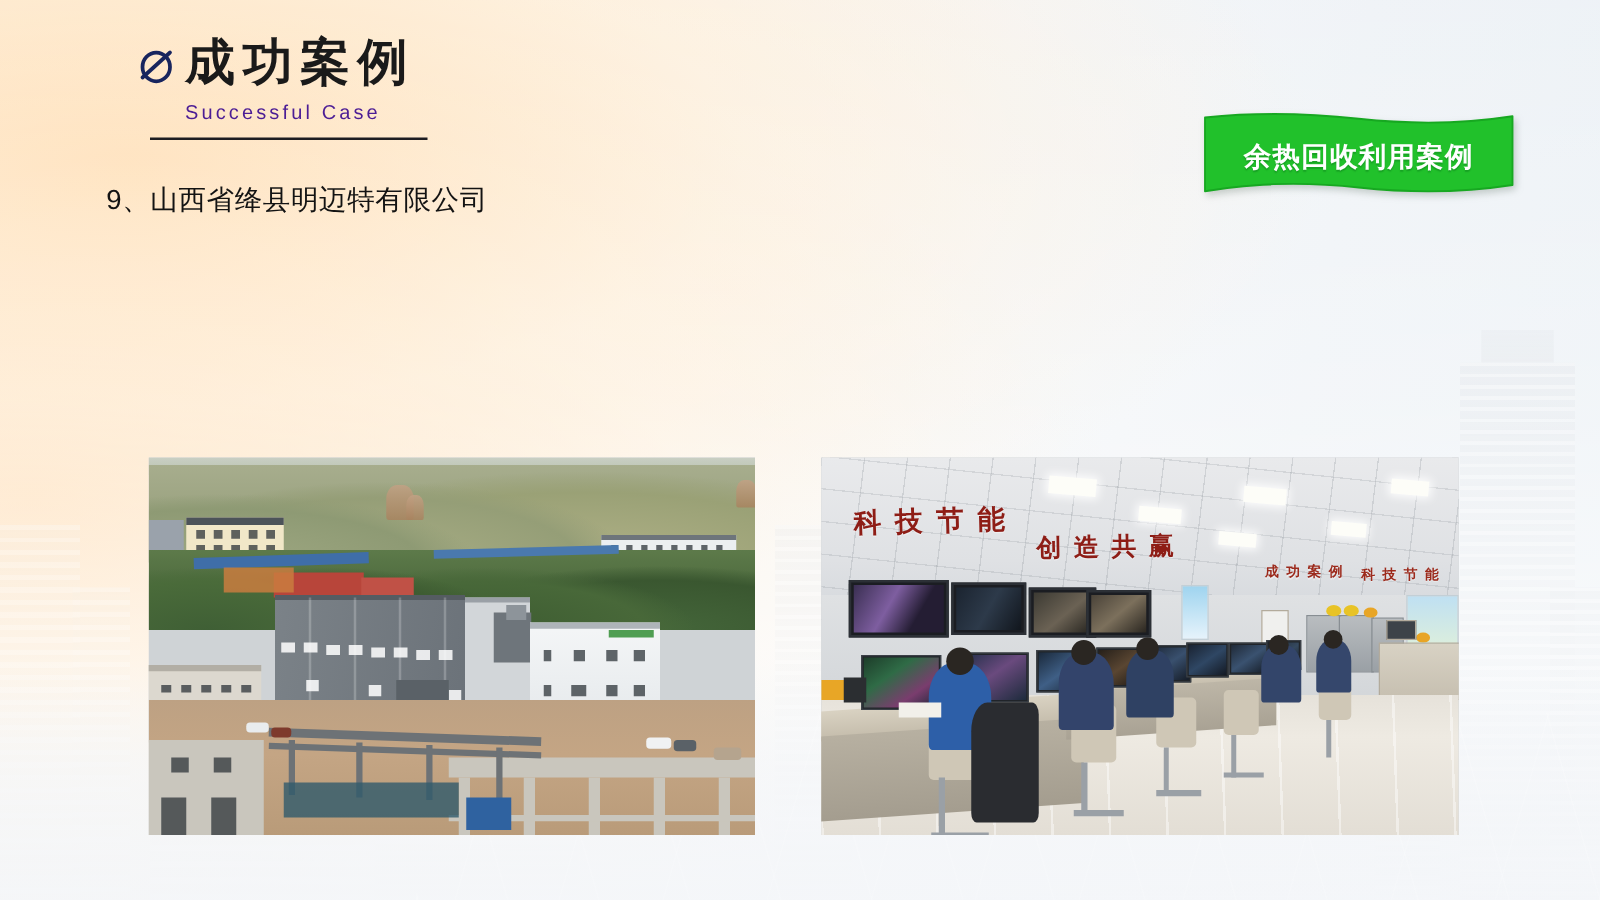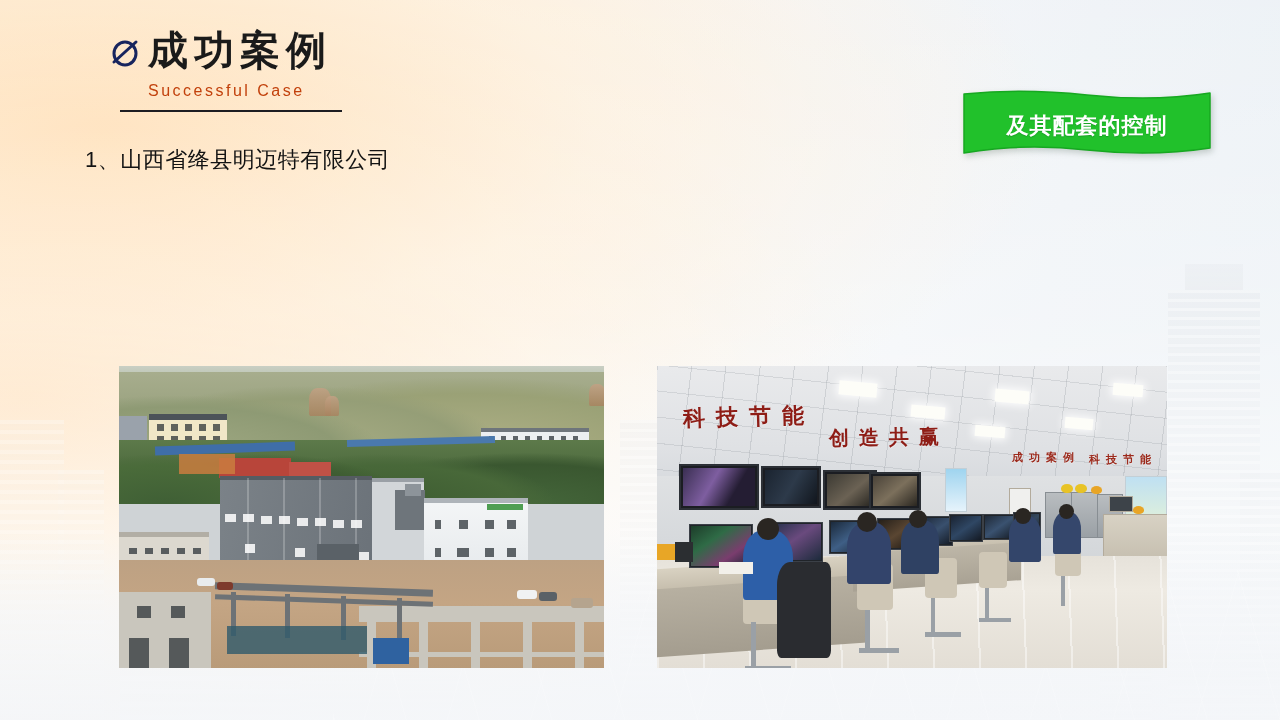--- a/index.html
+++ b/index.html
@@ -71,21 +71,21 @@
     width:34px;height:34px;position:relative;display:inline-block;
     margin-top:4px;
   }
   .null-icon svg{display:block;}
   .title-cn{
     font-size:40px;font-weight:bold;color:#1a1a1a;letter-spacing:6px;
     line-height:1;white-space:nowrap;
   }
   .title-en{
     margin-left:40px;margin-top:12px;
-    font-size:16px;color:#c2410c;letter-spacing:2.5px;white-space:nowrap;
+    font-size:16px;color:#4c1d95;letter-spacing:2.5px;white-space:nowrap;
   }
   .title-rule{
     margin-left:12px;margin-top:10px;width:222px;height:2px;background:#1d1d22;
   }
 
   
   .ribbon{
     position:absolute;left:958px;top:88px;width:258px;height:73px;
     filter:drop-shadow(2px 3px 3px rgba(90,110,95,.30));
   }
@@ -226,25 +226,25 @@
       <span class="title-cn">成功案例</span>
     </div>
     <div class="title-en">Successful Case</div>
     <div class="title-rule"></div>
   </div>
 
   <div class="ribbon">
     <svg width="258" height="73" viewBox="0 0 258 73" aria-hidden="true">
       <path d="M6,6 Q64,0 129,7 Q194,14 252,5 L252,60 Q194,69 129,62 Q64,55 6,65 Z" fill="#21c12b" stroke="#17a821" stroke-width="1.5" stroke-linejoin="round"></path>
     </svg>
-    <div class="ribbon-label">及其配套的控制</div>
+    <div class="ribbon-label">余热回收利用案例</div>
   </div>
 
   <div class="body-copy">
-    <div class="item-head">1、山西省绛县明迈特有限公司</div>
+    <div class="item-head">9、山西省绛县明迈特有限公司</div>
   </div>
 
   <div class="photo photo-left">
     <div class="pl-sky"></div>
     <div class="pl-hills"></div>
     <div class="pl-scar" style="left:190px;top:22px;"></div>
     <div class="pl-scar" style="left:206px;top:30px;height:20px;width:14px;"></div>
     <div class="pl-scar" style="left:470px;top:18px;width:16px;height:22px;"></div>
 
     <div class="pl-bldg" style="left:30px;top:48px;width:78px;height:34px;background:#f1e7c8;"></div>

